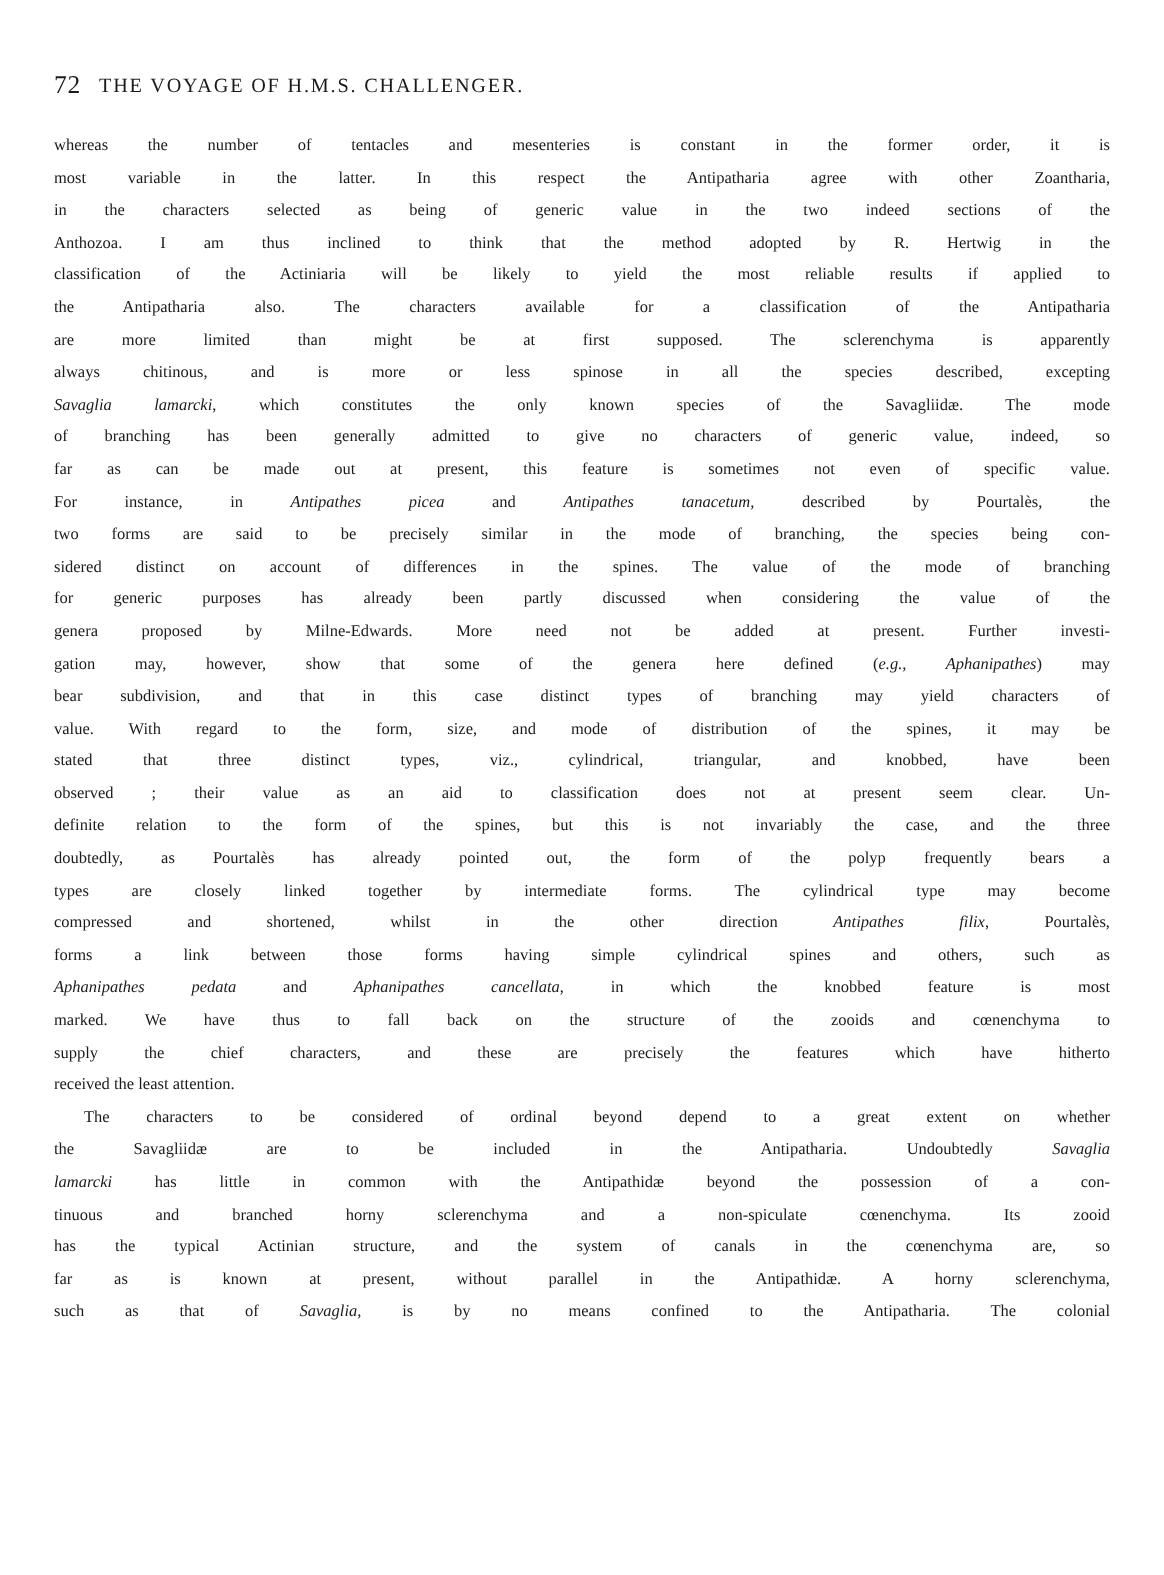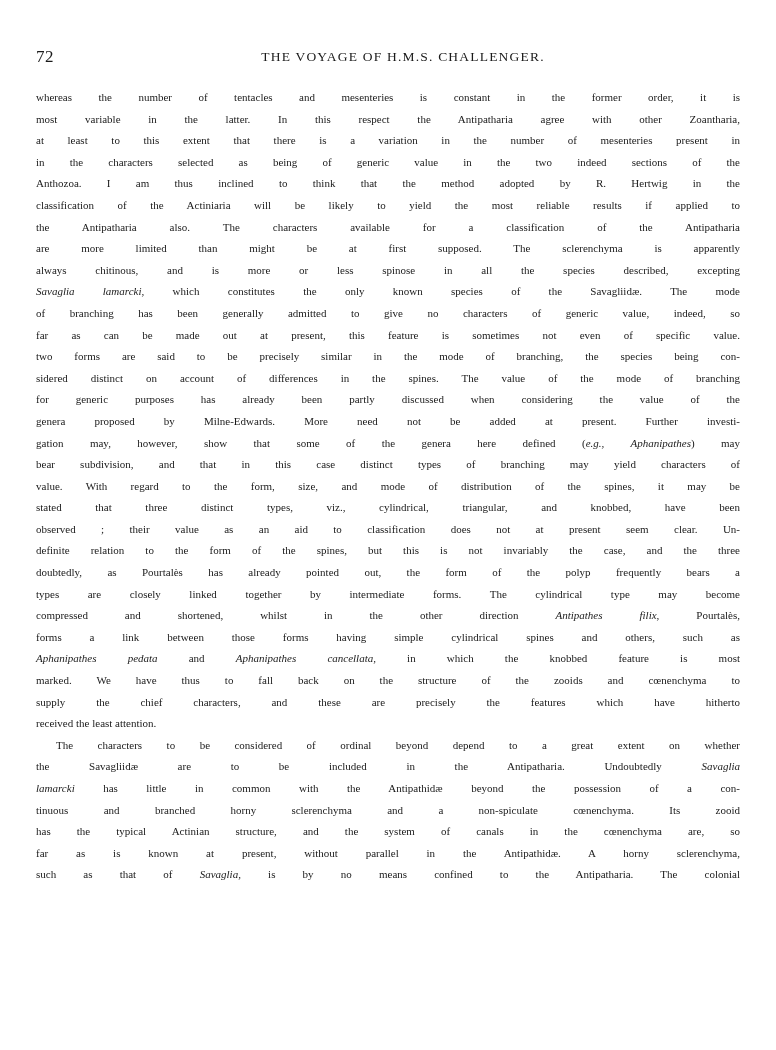--- a/index.html
+++ b/index.html
@@ -34,21 +34,21 @@
     left: 0;
     top: 0;
     font-size: 17px;
     letter-spacing: 0.5px;
   }
   .header-title {
     position: absolute;
     left: 0;
     right: 0;
     top: 2px;
-    text-align: center;
+    text-align: left;
     font-size: 13.5px;
     letter-spacing: 1.2px;
     padding-left: 30px;
   }
   .body-text {
     position: absolute;
     top: 87px;
     left: 0;
     width: 704px;
   }
@@ -77,30 +77,30 @@
 <div class="page">
   <div class="running-head">
     <span class="page-number">72</span>
     <span class="header-title">THE VOYAGE OF H.M.S. CHALLENGER.</span>
   </div>
 
   <div class="body-text" id="body-text">
       <div>
         <span class="line"><span>whereas the number of tentacles and mesenteries is constant in the former order, it is</span></span>
         <span class="line"><span>most variable in the latter.   In this respect the Antipatharia agree with other Zoantharia,</span></span>
-        <span class="line"><span>at least to this extent that there is a variation in the number of mesenteries present in</span></span>
         <span class="line"><span>in the characters selected as being of generic value in the two indeed sections of the</span></span>
         <span class="line"><span>Anthozoa.  I am thus inclined to think that the method adopted by R. Hertwig in the</span></span>
         <span class="line"><span>classification of the Actiniaria will be likely to yield the most reliable results if applied to</span></span>
         <span class="line"><span>the Antipatharia also.   The characters available for a classification of the Antipatharia</span></span>
         <span class="line"><span>are more limited than might be at first supposed.   The sclerenchyma is apparently</span></span>
         <span class="line"><span>always chitinous, and is more or less spinose in all the species described, excepting</span></span>
         <span class="line"><span class="it">Savaglia lamarcki</span><span>, which constitutes the only known species of the Savagliidæ.   The mode</span></span>
         <span class="line"><span>of branching has been generally admitted to give no characters of generic value, indeed, so</span></span>
         <span class="line"><span>far as can be made out at present, this feature is sometimes not even of specific value.</span></span>
+        <span class="line"><span>For instance, in </span><span class="it">Antipathes picea</span><span> and </span><span class="it">Antipathes tanacetum,</span><span> described by Pourtalès, the</span></span>
         <span class="line"><span>two forms are said to be precisely similar in the mode of branching, the species being con-</span></span>
         <span class="line"><span>sidered distinct on account of differences in the spines.   The value of the mode of branching</span></span>
         <span class="line"><span>for generic purposes has already been partly discussed when considering the value of the</span></span>
         <span class="line"><span>genera proposed by Milne-Edwards.   More need not be added at present.   Further investi-</span></span>
         <span class="line"><span>gation may, however, show that some of the genera here defined (</span><span class="it">e.g., Aphanipathes</span><span>) may</span></span>
         <span class="line"><span>bear subdivision, and that in this case distinct types of branching may yield characters of</span></span>
         <span class="line"><span>value.   With regard to the form, size, and mode of distribution of the spines, it may be</span></span>
         <span class="line"><span>stated that three distinct types, viz., cylindrical, triangular, and knobbed, have been</span></span>
         <span class="line"><span>observed ; their value as an aid to classification does not at present seem clear.   Un-</span></span>
         <span class="line"><span>definite relation to the form of the spines, but this is not invariably the case, and the three</span></span>

